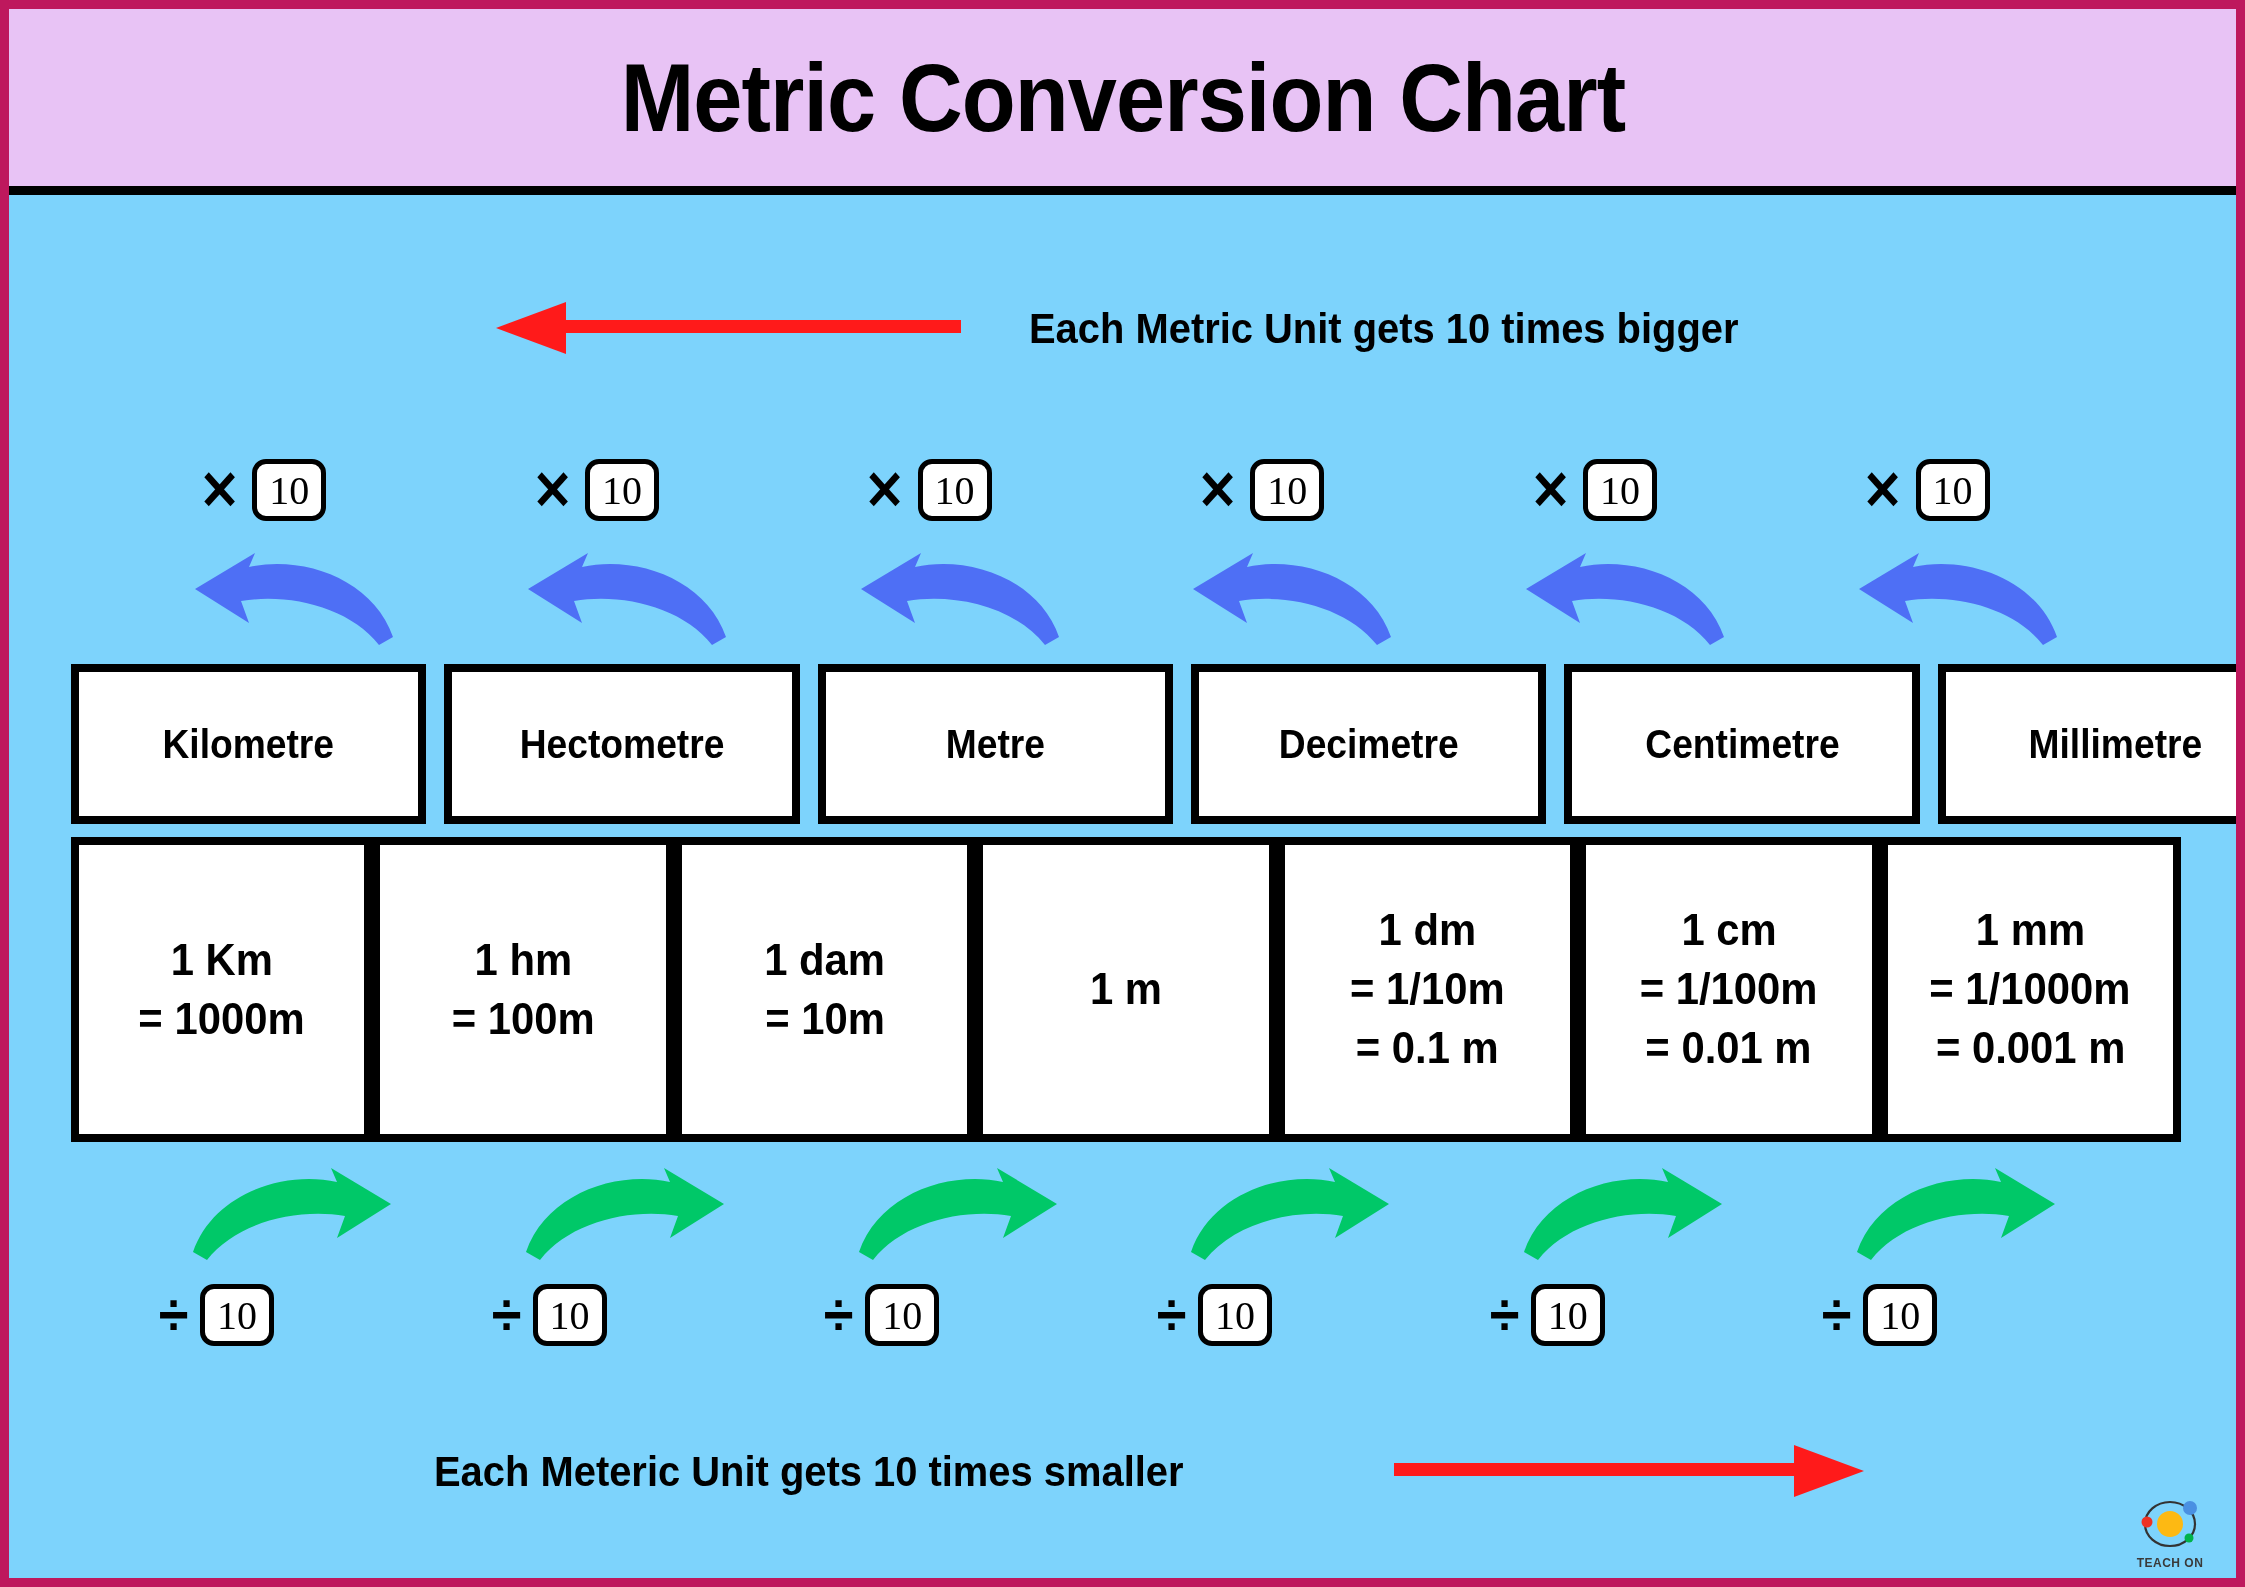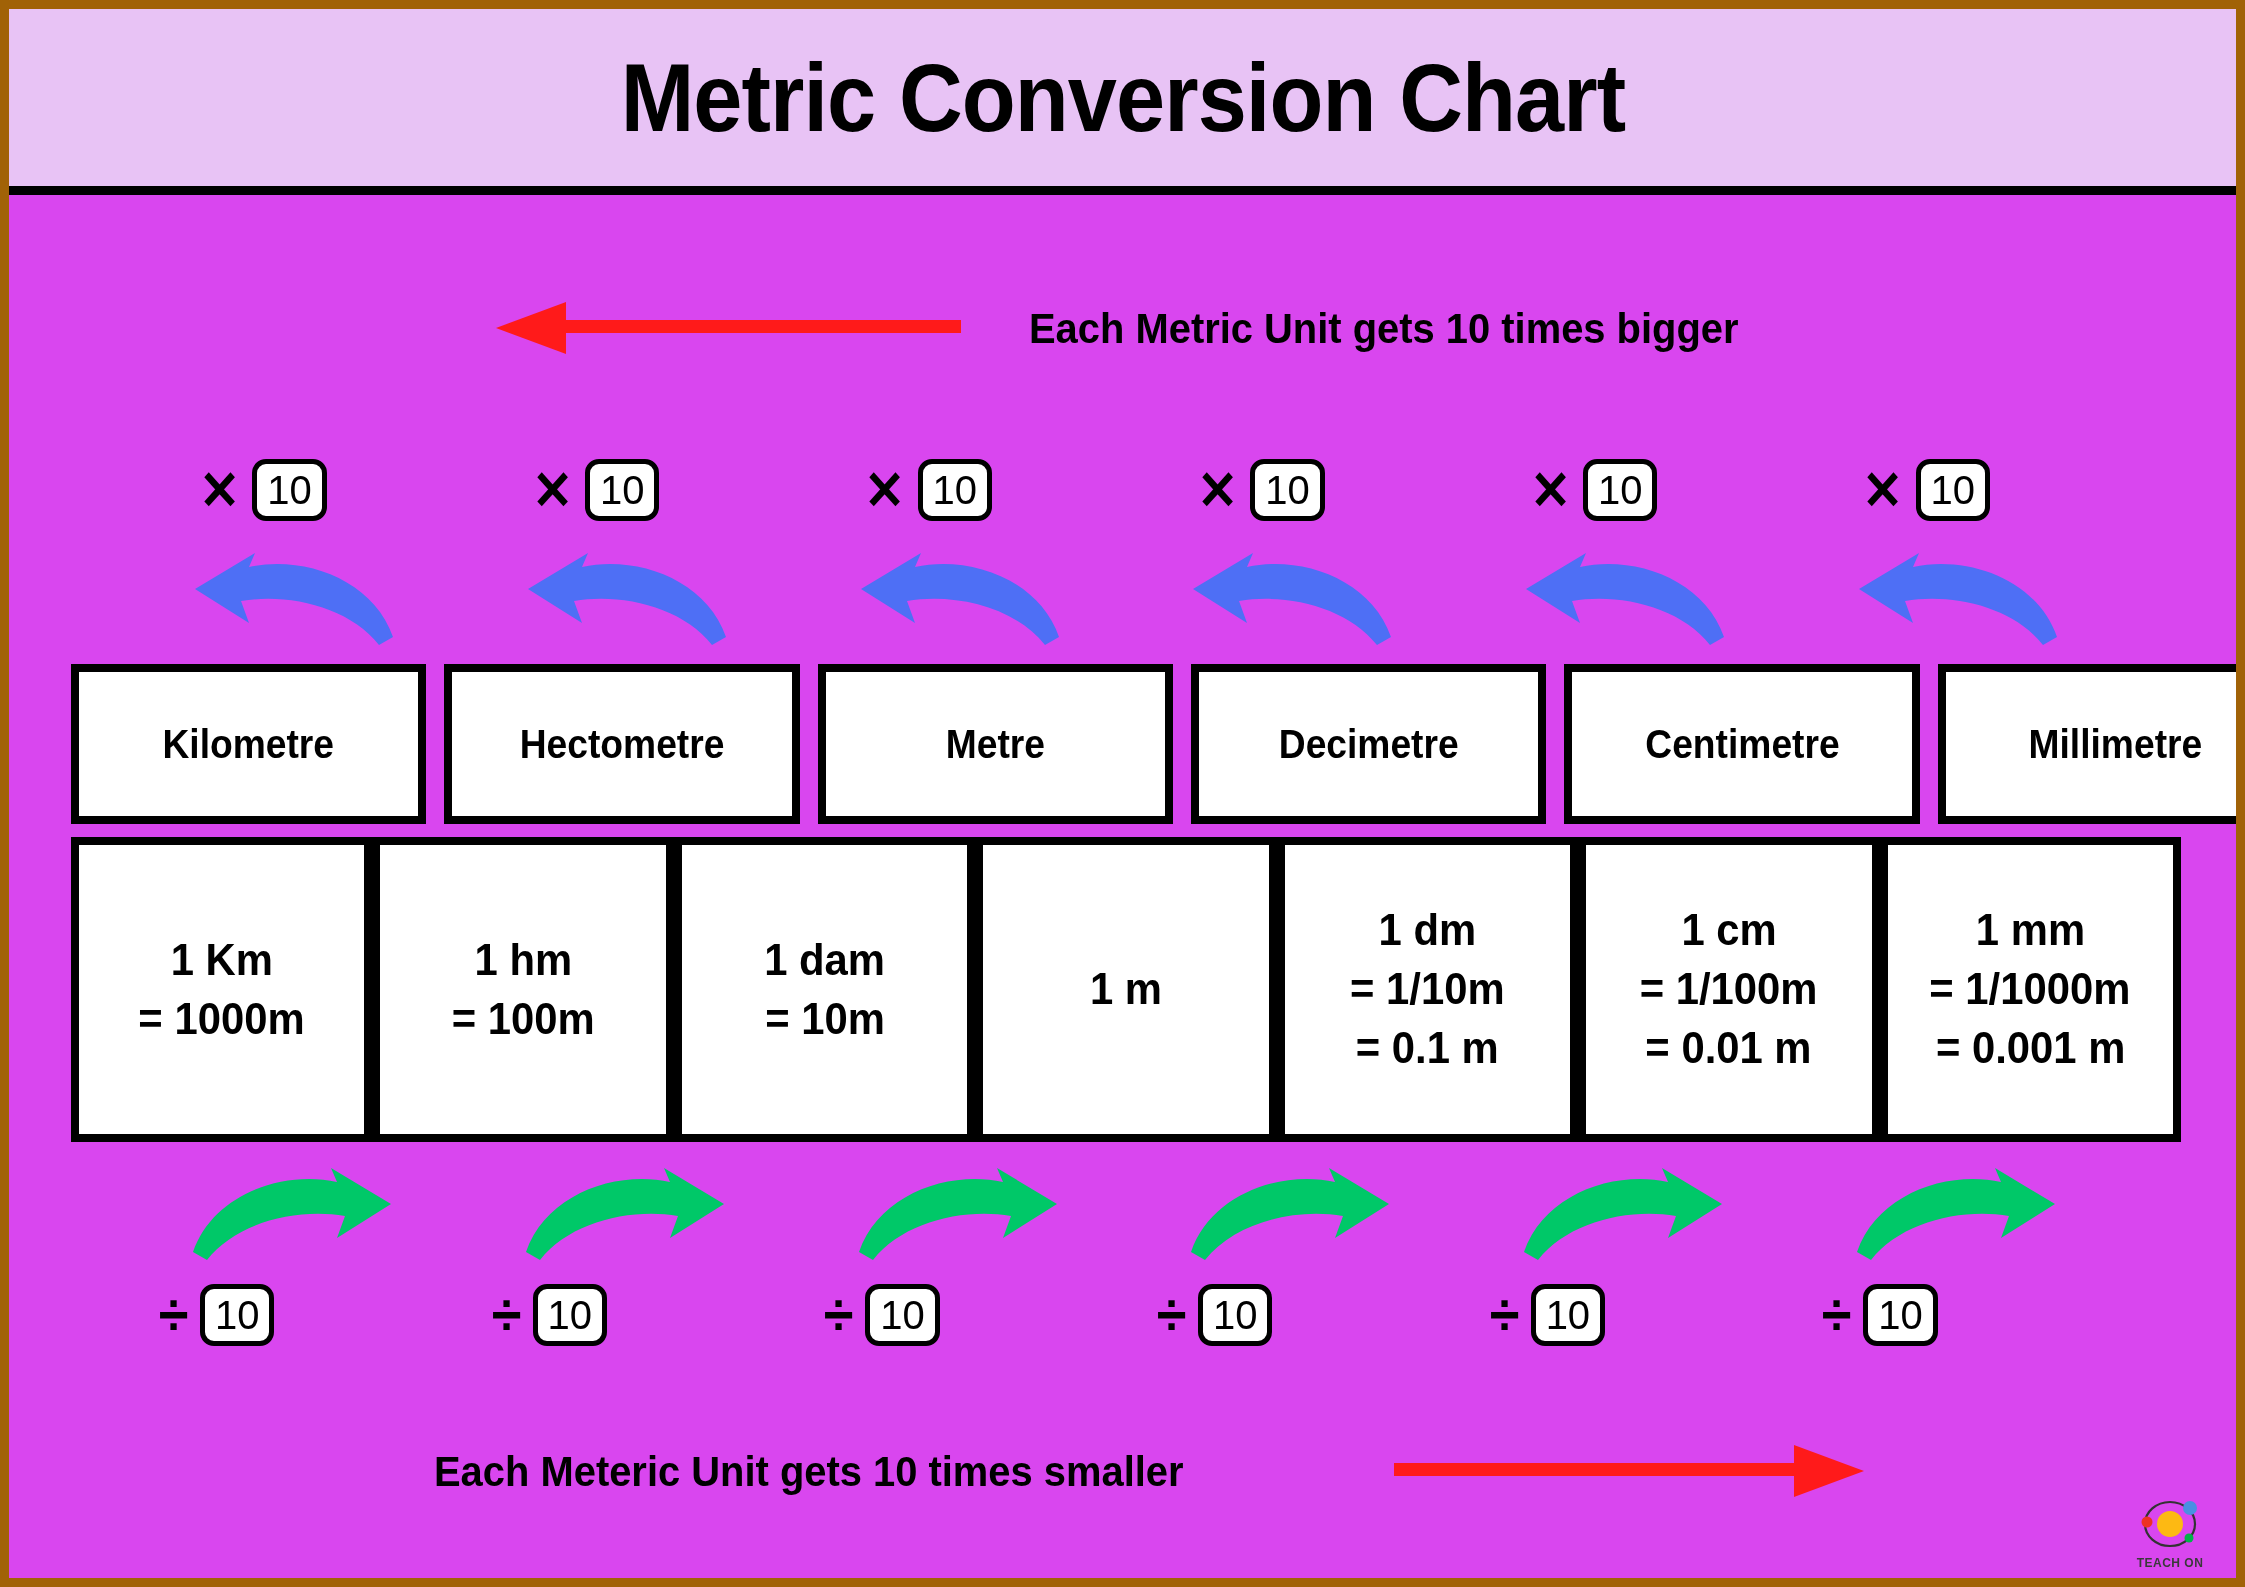--- a/index.html
+++ b/index.html
@@ -4,22 +4,22 @@
 <style>
   * { box-sizing: border-box; margin: 0; padding: 0; }
   html, body {
     width: 2245px; height: 1587px;
     background: #ffffff;
     font-family: "Liberation Sans", sans-serif;
   }
   .poster {
     position: relative;
     width: 2245px; height: 1587px;
-    background: #d946ef;
-    border: 9px solid #a16207;
+    background: #7dd3fc;
+    border: 9px solid #be185d;
     overflow: hidden;
   }
   
   .header {
     position: absolute;
     left: 0; top: 0;
     width: 2227px;
     height: 186px;
     background: #e8c3f5;
     border-bottom: 9px solid #000000;
@@ -92,20 +92,21 @@
     border: 5px solid #000;
     border-radius: 14px;
     display: flex;
     align-items: center;
     justify-content: center;
     font-size: 40px;
     font-weight: 500;
     color: #000;
     padding: 0 10px;
     background: #fff;
+    font-family: Liberation Serif, serif;
   }
   
   .curve-row {
     position: absolute;
     left: 118px;
     width: 1996px;
     height: 110px;
     display: flex;
   }
   .curve-row.blue  { top: 535px; }

